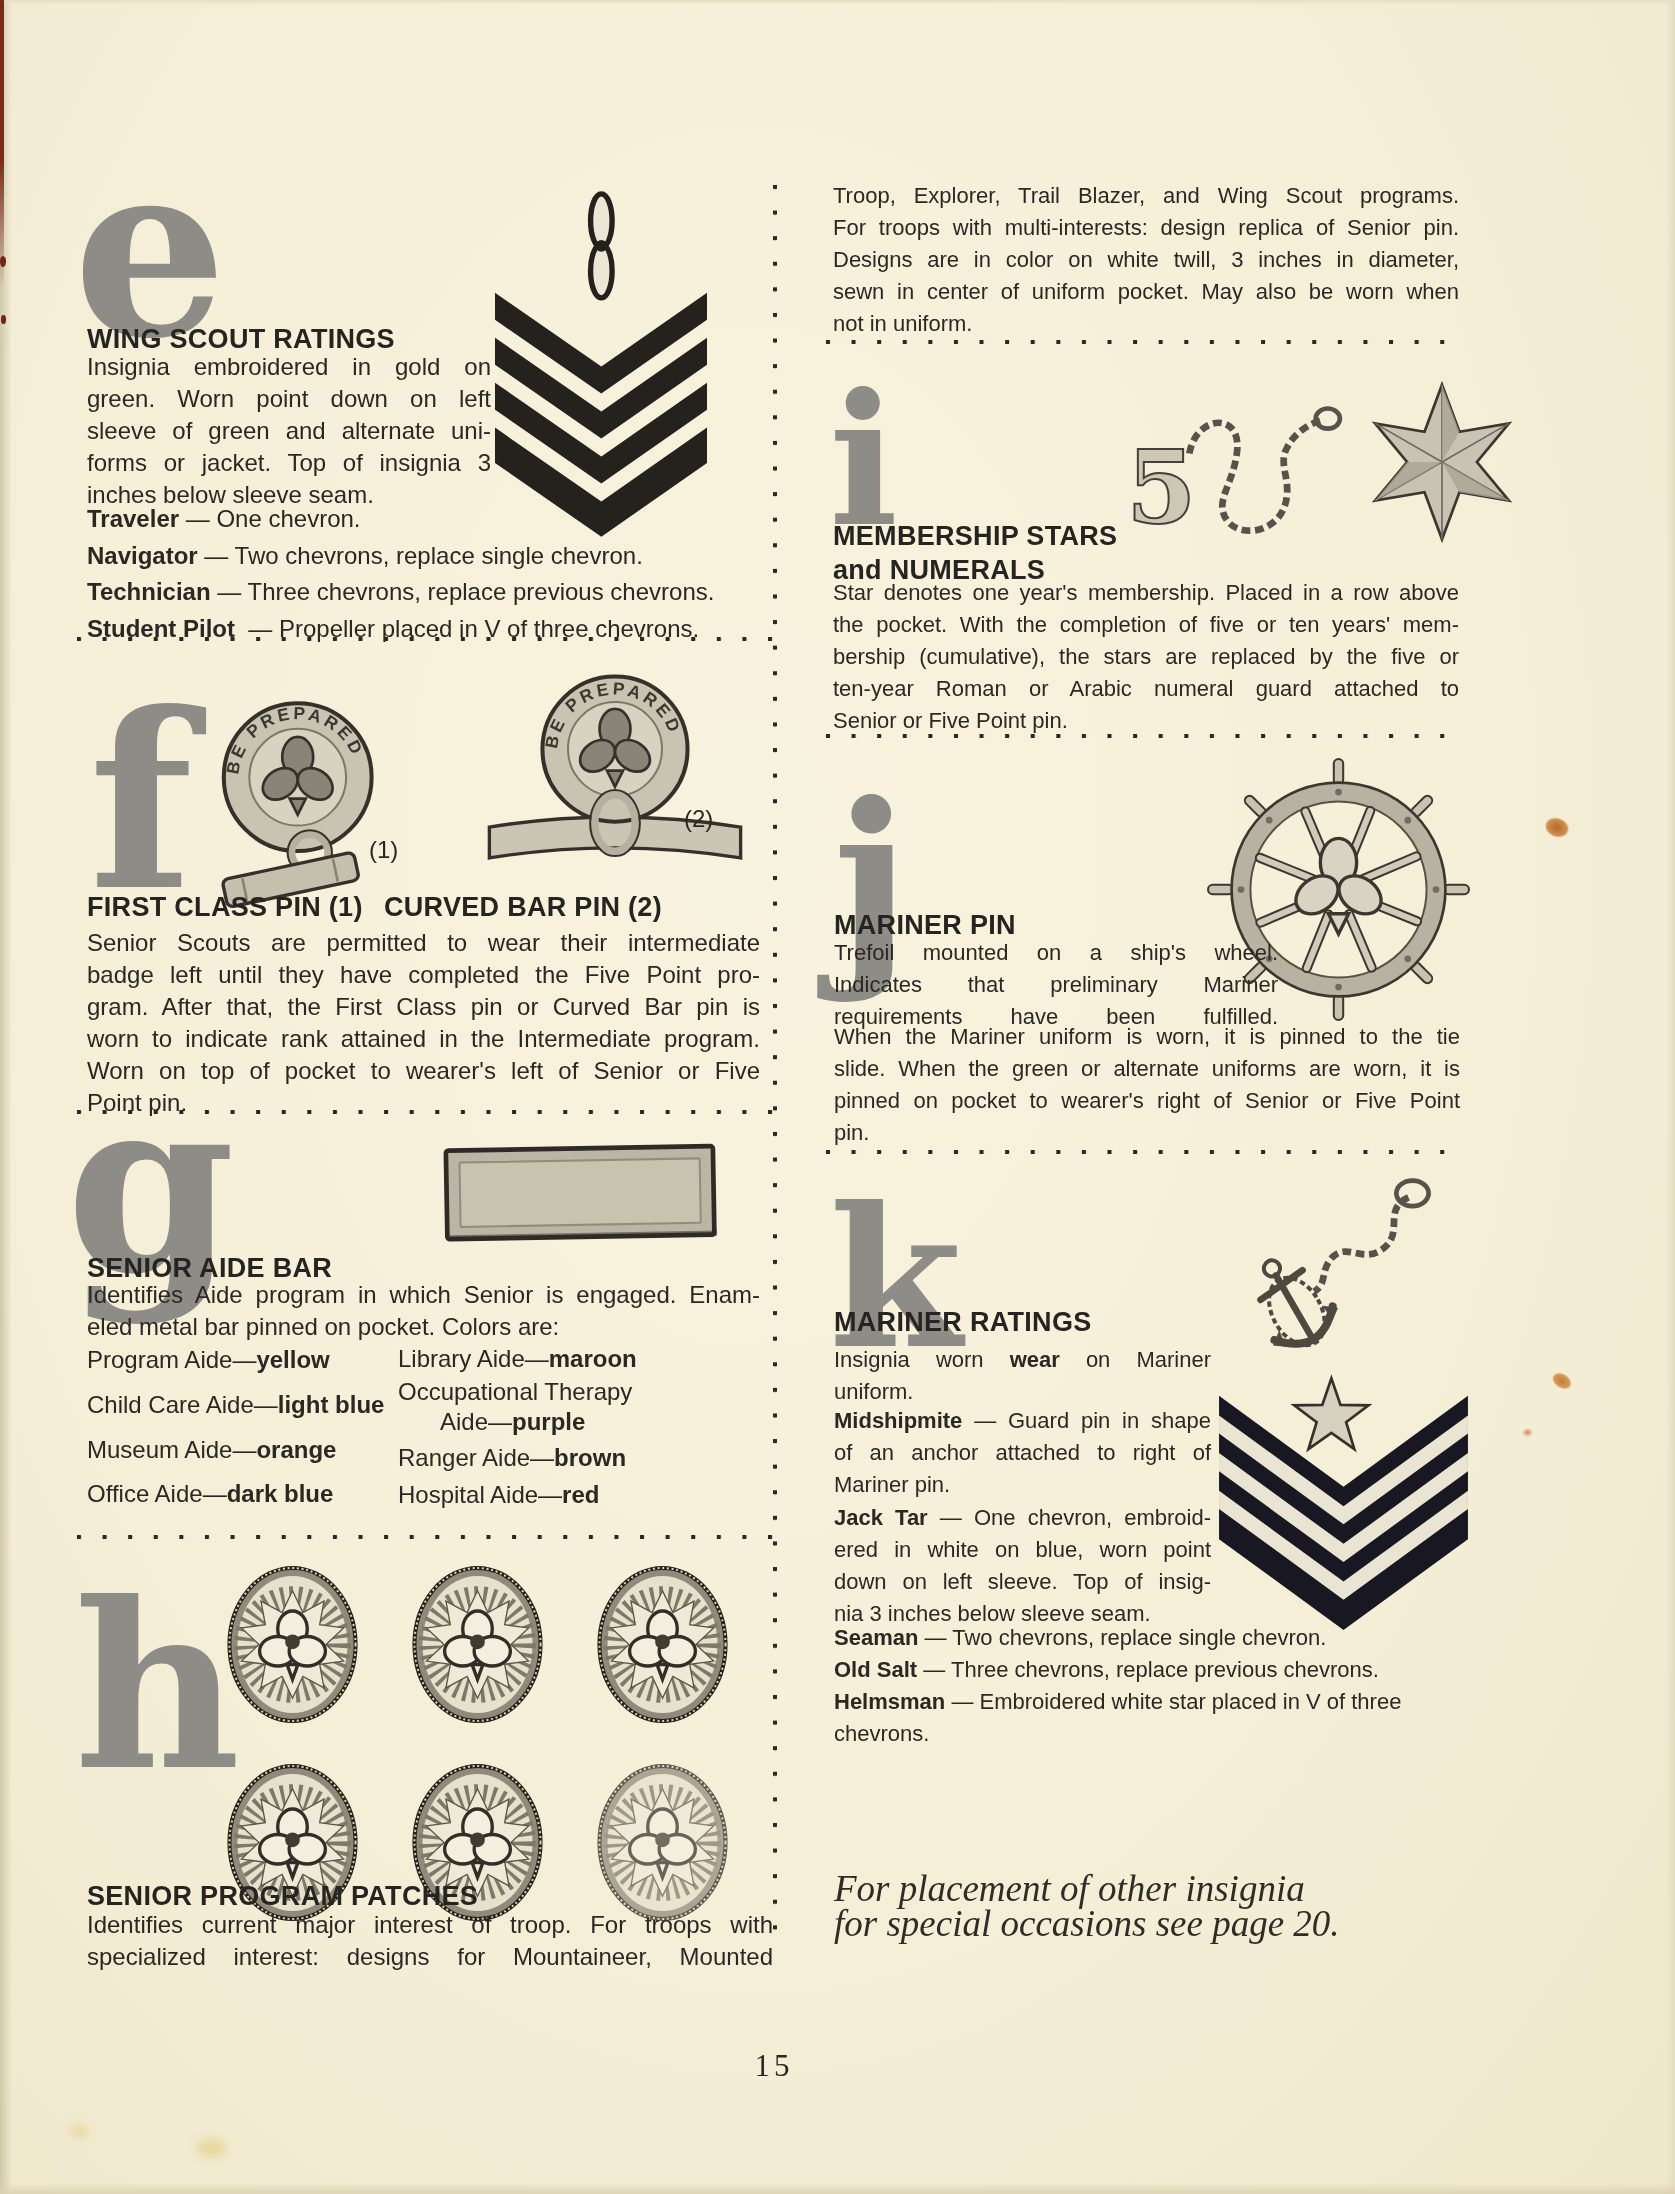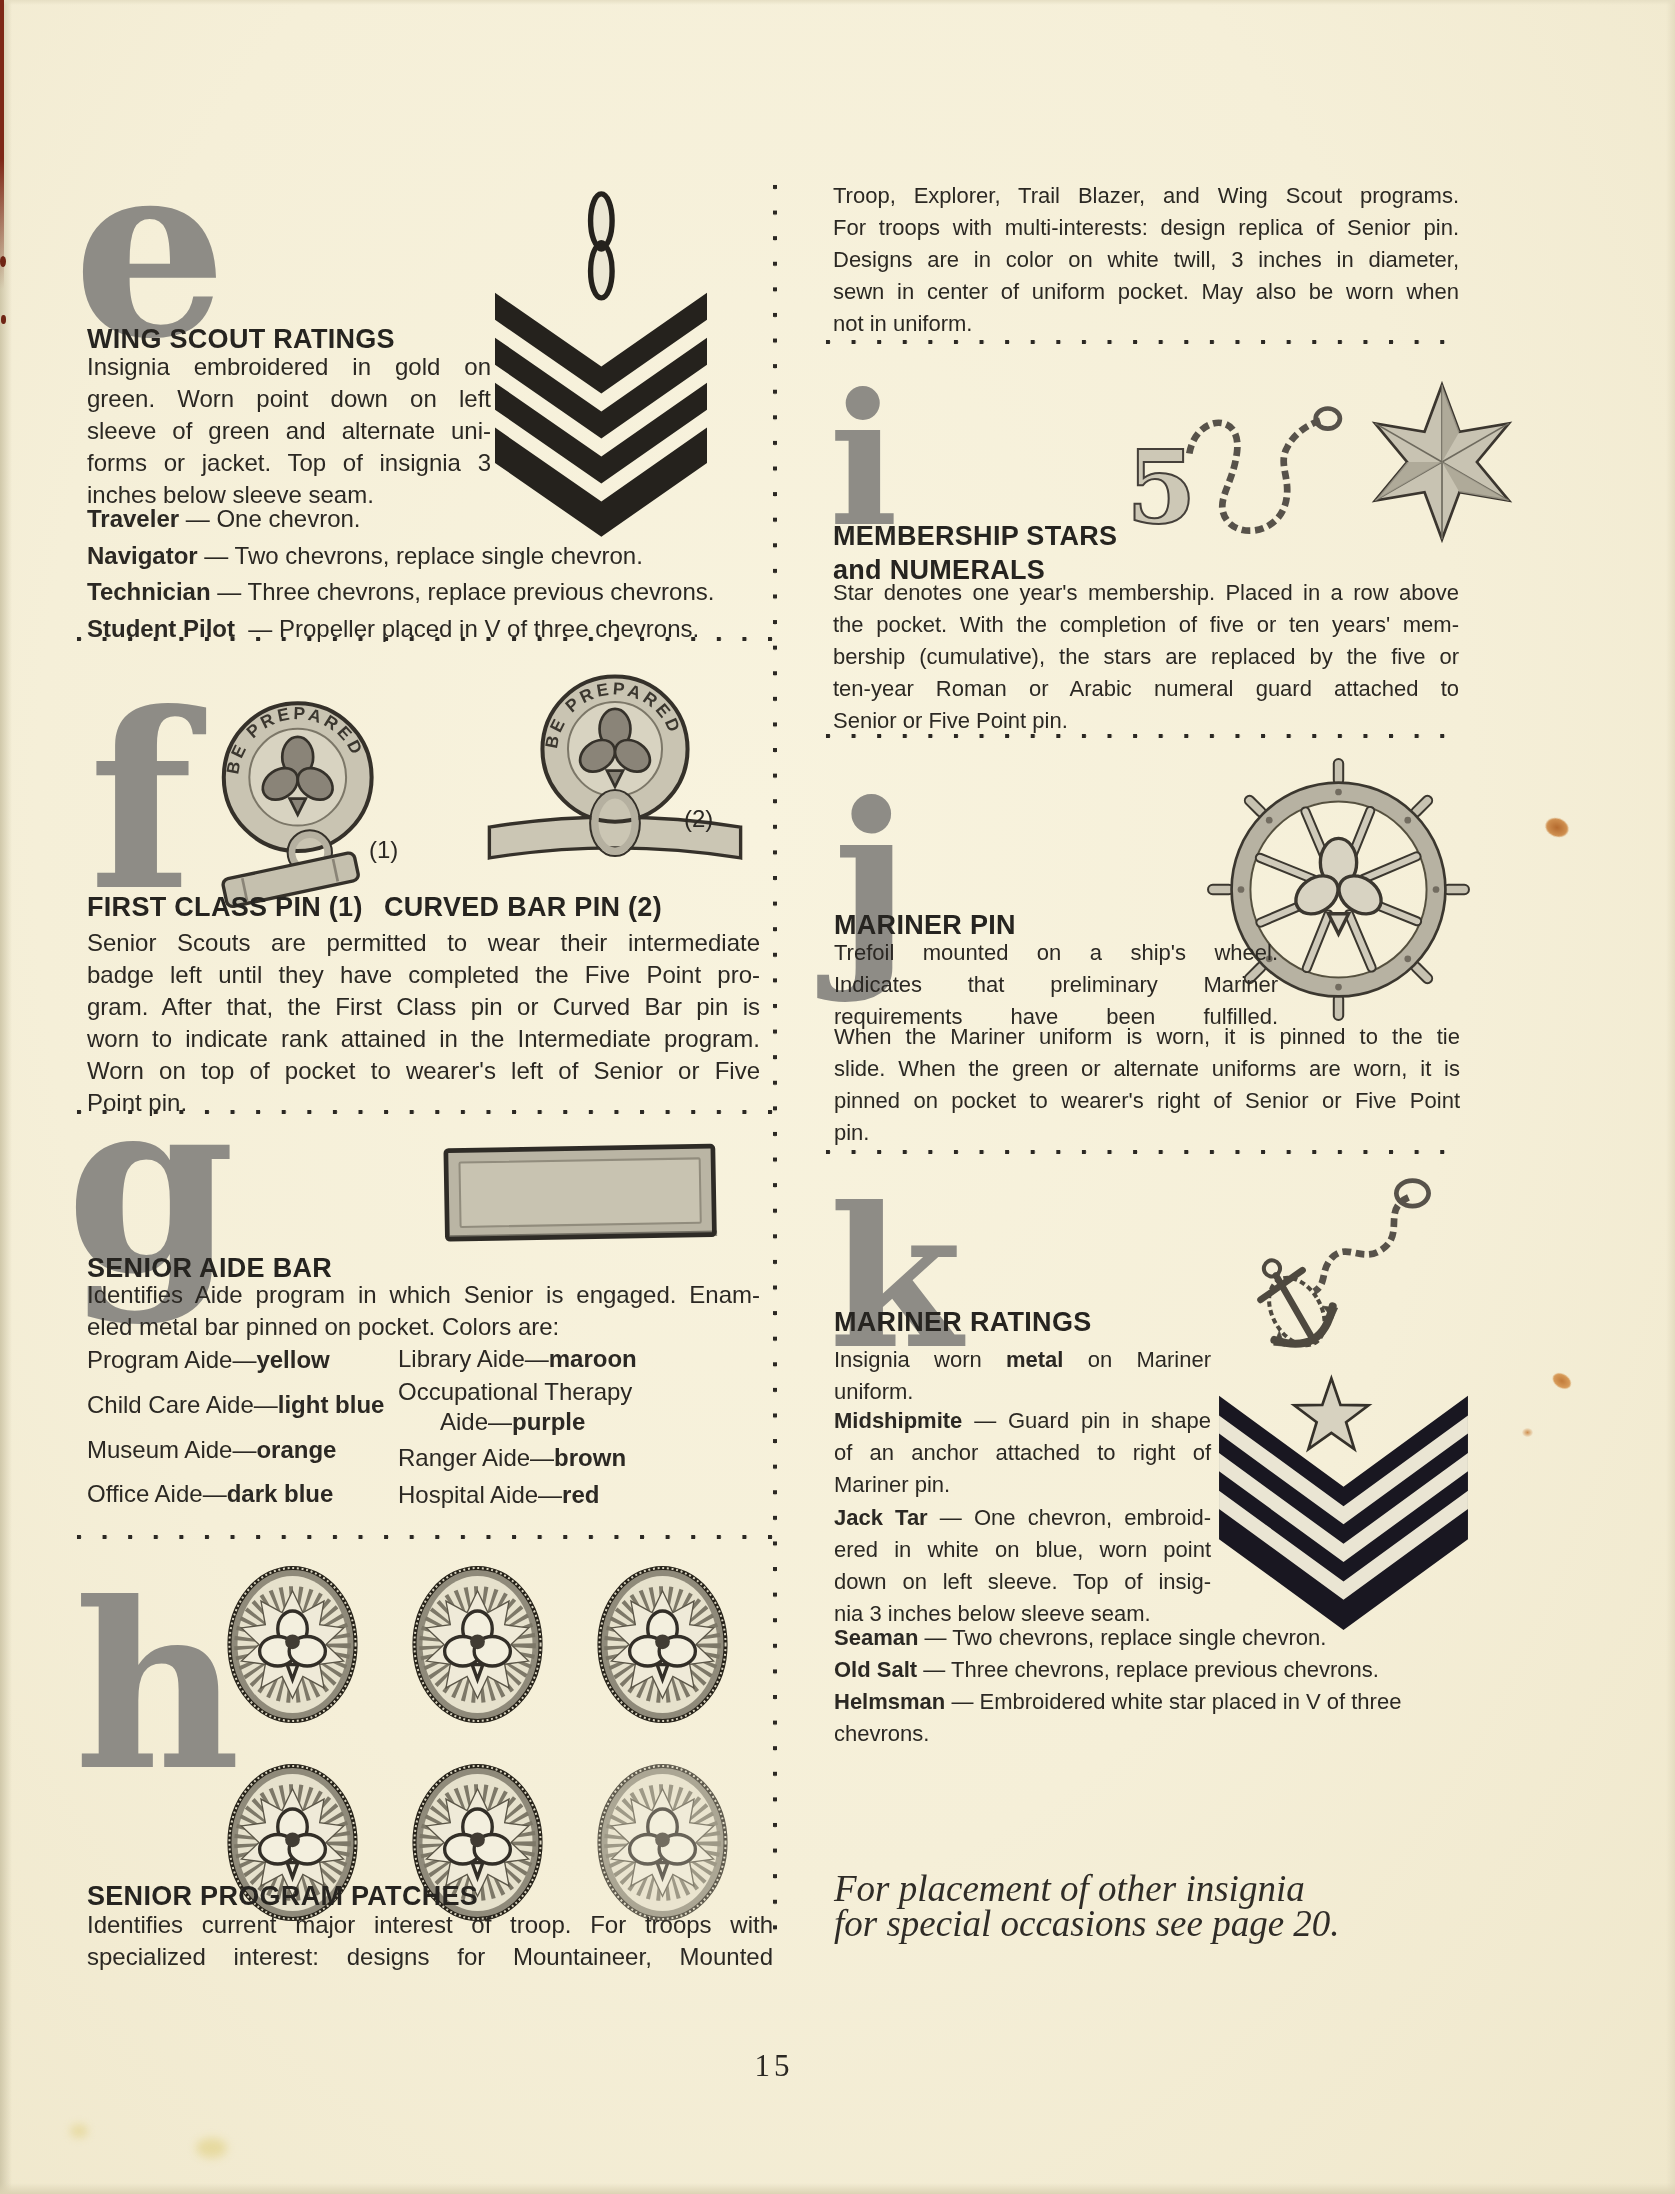--- a/index.html
+++ b/index.html
@@ -481,21 +481,21 @@
         <polygon points="0,34 185,169 370,34 370,247 185,382 0,247" fill="#191721"></polygon>
         <polygon points="0,63 185,198 370,63 370,90 185,225 0,90" fill="#eae5d3"></polygon>
         <polygon points="0,119 185,254 370,119 370,146 185,281 0,146" fill="#eae5d3"></polygon>
         <polygon points="0,175 185,310 370,175 370,202 185,337 0,202" fill="#eae5d3"></polygon>
       </g>
     </svg>
   </div>
 
   <div class="h1" style="left:834px;top:1307px;">MARINER RATINGS</div>
   <div class="rcol just" style="left:834px;top:1344px;width:377px;">
-      <div class="trow"><span>Insignia worn </span><b>metal</b><span> on Mariner</span></div>
+      <div class="trow"><span>Insignia worn </span><b>wear</b><span> on Mariner</span></div>
       <div class="trow short"><span>uniform.</span></div>
     </div>
   <div class="rcol just" style="left:834px;top:1405px;width:377px;">
       <div class="trow"><b>Midshipmite</b><span> — Guard pin in shape</span></div>
       <div class="trow"><span>of an anchor attached to right of</span></div>
       <div class="trow short"><span>Mariner pin.</span></div>
     </div>
   <div class="rcol just" style="left:834px;top:1502px;width:377px;">
       <div class="trow"><b>Jack Tar</b><span> — One chevron, embroid-</span></div>
       <div class="trow"><span>ered in white on blue, worn point</span></div>

